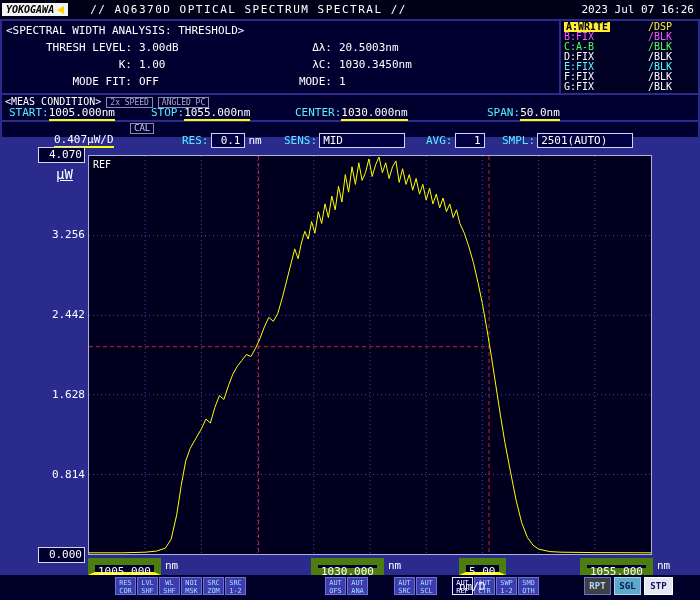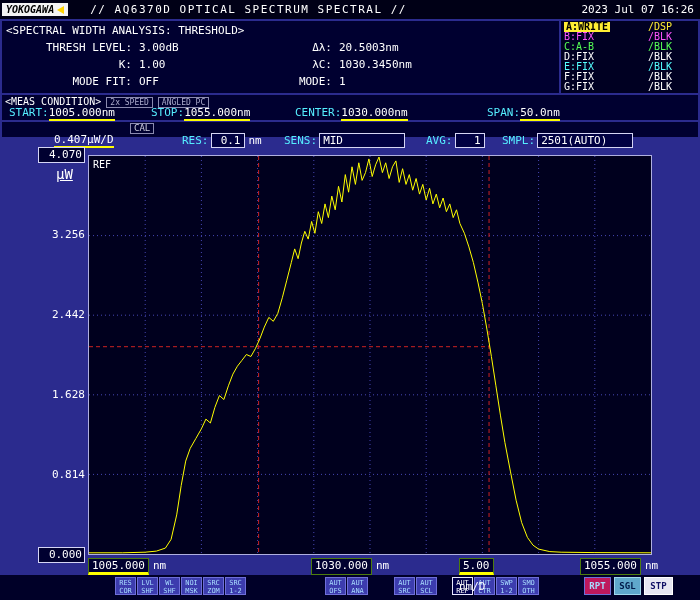--- a/index.html
+++ b/index.html
@@ -50,30 +50,30 @@
   .y-tick { position:absolute; left:38px; width:47px; text-align:right; font-size:11px; line-height:13px; }
   .y-tick.boxed { border:1px solid #d5d5f5; background:#000030; padding:0 2px; line-height:14px; }
   .y-unit { position:absolute; left:56px; top:166px; font-size:14px;text-decoration:underline; }
 
   
   #plot { position:absolute; left:88px; top:155px; width:564px; height:400px; background:#00001e; border:1px solid #b0b0e0; }
   #plot svg { display:block; }
   .ref-label { position:absolute; left:4px; top:3px; font-size:10px; }
 
   .x-label { position:absolute; top:558px; display:flex; align-items:flex-start; gap:4px; font-size:11px; }
-  .x-box { border:1px solid #4d7c0f; background:#000030; padding:0 3px; line-height:13px; height:17px; display:inline-block; }
+  .x-box { border:7px solid #4d7c0f; background:#000030; padding:0 3px; line-height:13px; height:17px; display:inline-block; }
   .x-box.hl { border-bottom:3px solid #ffff00; }
   .x-unit { line-height:16px; }
 
   
   #toolbar { position:absolute; left:0; top:575px; width:700px; height:25px; background:#000028; }
   .tb-btn { position:absolute; top:2px; width:21px; height:18px; background:#3c3cae; border:1px solid #6f6fd8; color:#a8dcff; font-size:7px; line-height:8px; text-align:center; padding-top:1px; }
   .tb-btn.active { background:#00004a; border-color:#e8e8ff; color:#fff; }
   .tb-sweep { position:absolute; top:2px; height:18px; font-size:9px; line-height:16px; text-align:center; font-weight:bold; }
-  .tb-sweep.normal { background:#be185d; border:1px solid #6f6fd8; color:#a8dcff; }
+  .tb-sweep.normal { background:#404040; border:1px solid #6f6fd8; color:#a8dcff; }
   .tb-sweep.mid { background:#5fa8cc; border:1px solid #9fd8ee; color:#001a4a; }
   .tb-sweep.light { background:#e6e6f2; border:1px solid #ffffff; color:#101066; }
 </style>
 </head>
 <body>
 
 <div id="screen">
 
   <header id="titlebar">
     <span class="logo">

